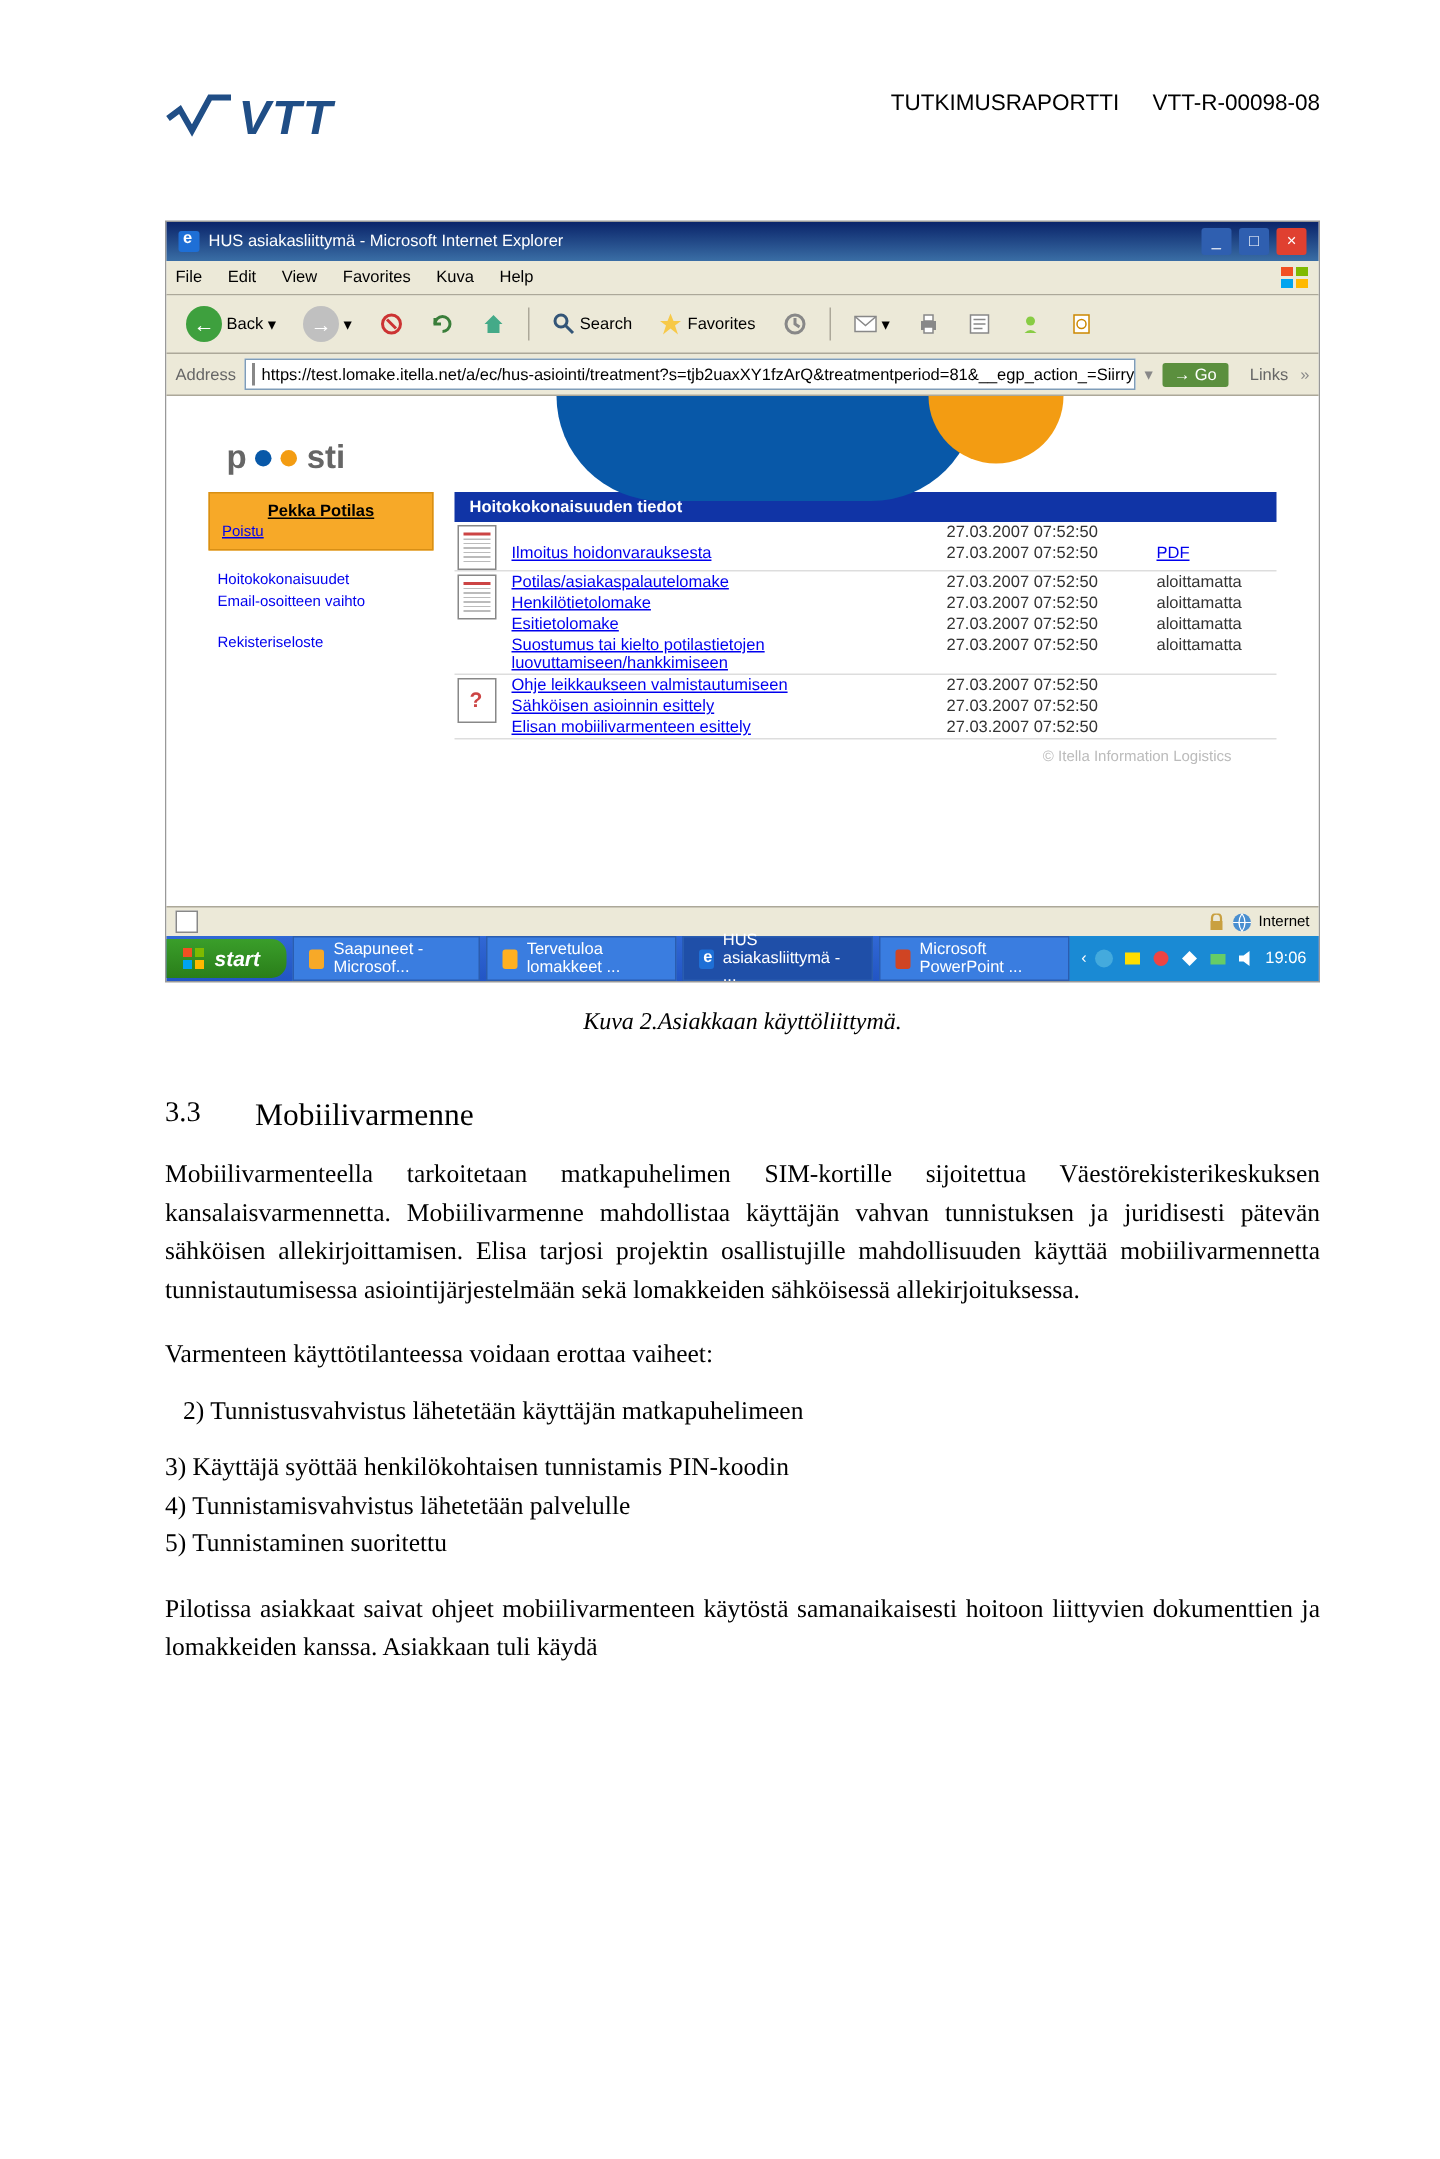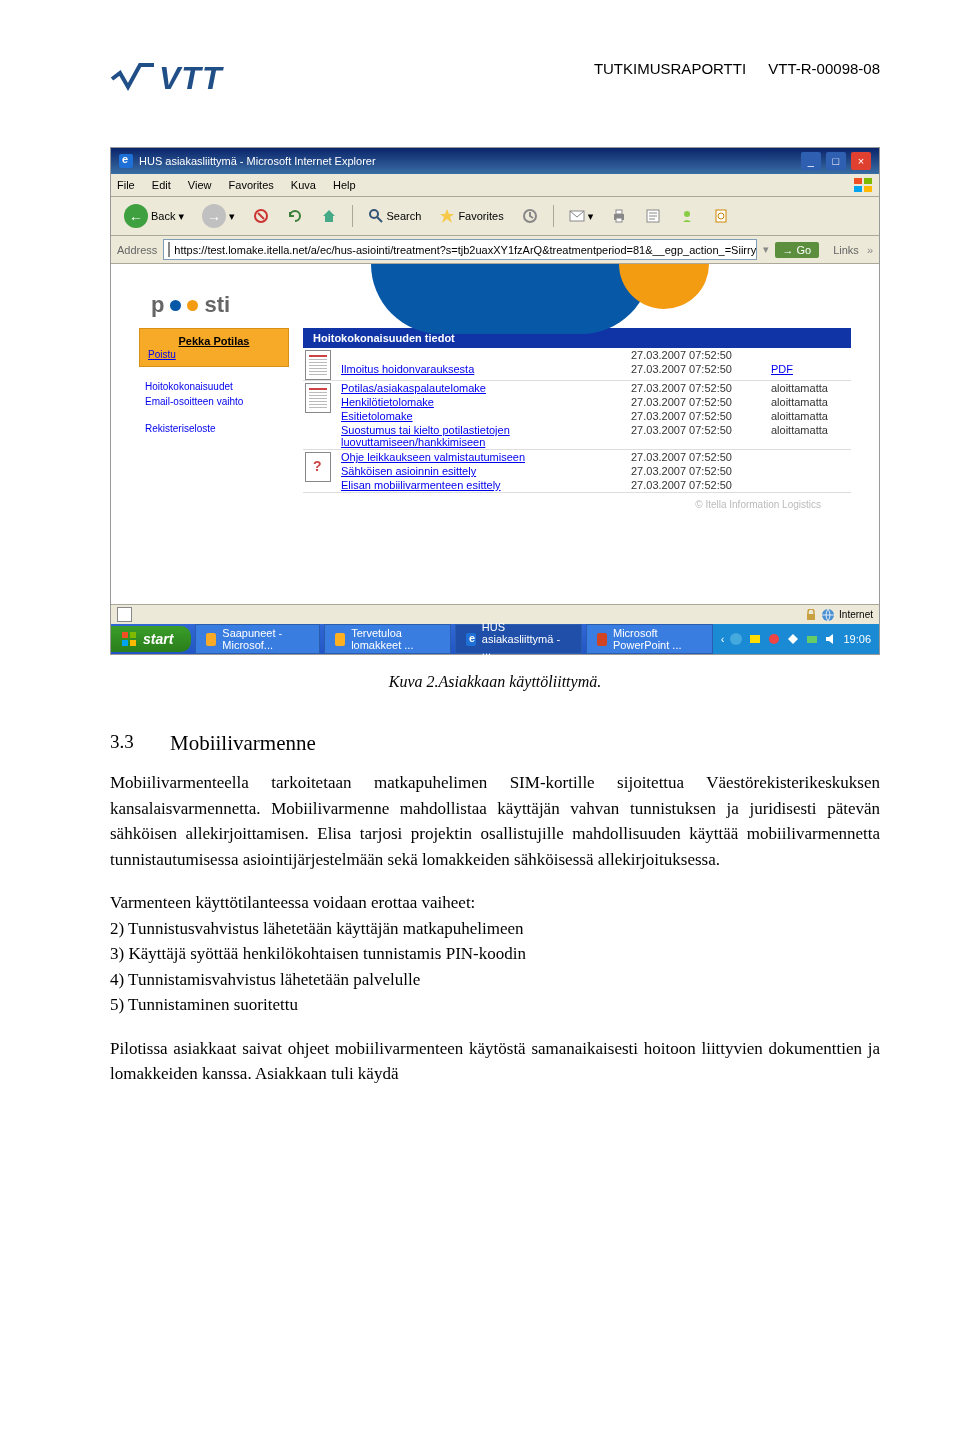--- a/index.html
+++ b/index.html
@@ -376,18 +376,18 @@
 
   <p class="caption">Kuva 2.Asiakkaan käyttöliittymä.</p>
 
   <div class="sect">
     <span class="num">3.3</span>
     <span class="ttl">Mobiilivarmenne</span>
   </div>
 
   <p class="para">Mobiilivarmenteella tarkoitetaan matkapuhelimen SIM-kortille sijoitettua Väestörekisterikeskuksen kansalaisvarmennetta. Mobiilivarmenne mahdollistaa käyttäjän vahvan tunnistuksen ja juridisesti pätevän sähköisen allekirjoittamisen. Elisa tarjosi projektin osallistujille mahdollisuuden käyttää mobiilivarmennetta tunnistautumisessa asiointijärjestelmään sekä lomakkeiden sähköisessä allekirjoituksessa.</p>
   <p class="para" style="margin-bottom:0">Varmenteen käyttötilanteessa voidaan erottaa vaiheet:</p>
-  <p class="para" style="margin:0">2) Tunnistusvahvistus lähetetään käyttäjän matkapuhelimeen</p>
+  <p class="para" style="margin:12px">2) Tunnistusvahvistus lähetetään käyttäjän matkapuhelimeen</p>
   <p class="para" style="margin:0">3) Käyttäjä syöttää henkilökohtaisen tunnistamis PIN-koodin</p>
   <p class="para" style="margin:0">4) Tunnistamisvahvistus lähetetään palvelulle</p>
   <p class="para">5) Tunnistaminen suoritettu</p>
   <p class="para">Pilotissa asiakkaat saivat ohjeet mobiilivarmenteen käytöstä samanaikaisesti hoitoon liittyvien dokumenttien ja lomakkeiden kanssa. Asiakkaan tuli käydä</p>
 </div>
 
 </body></html>

